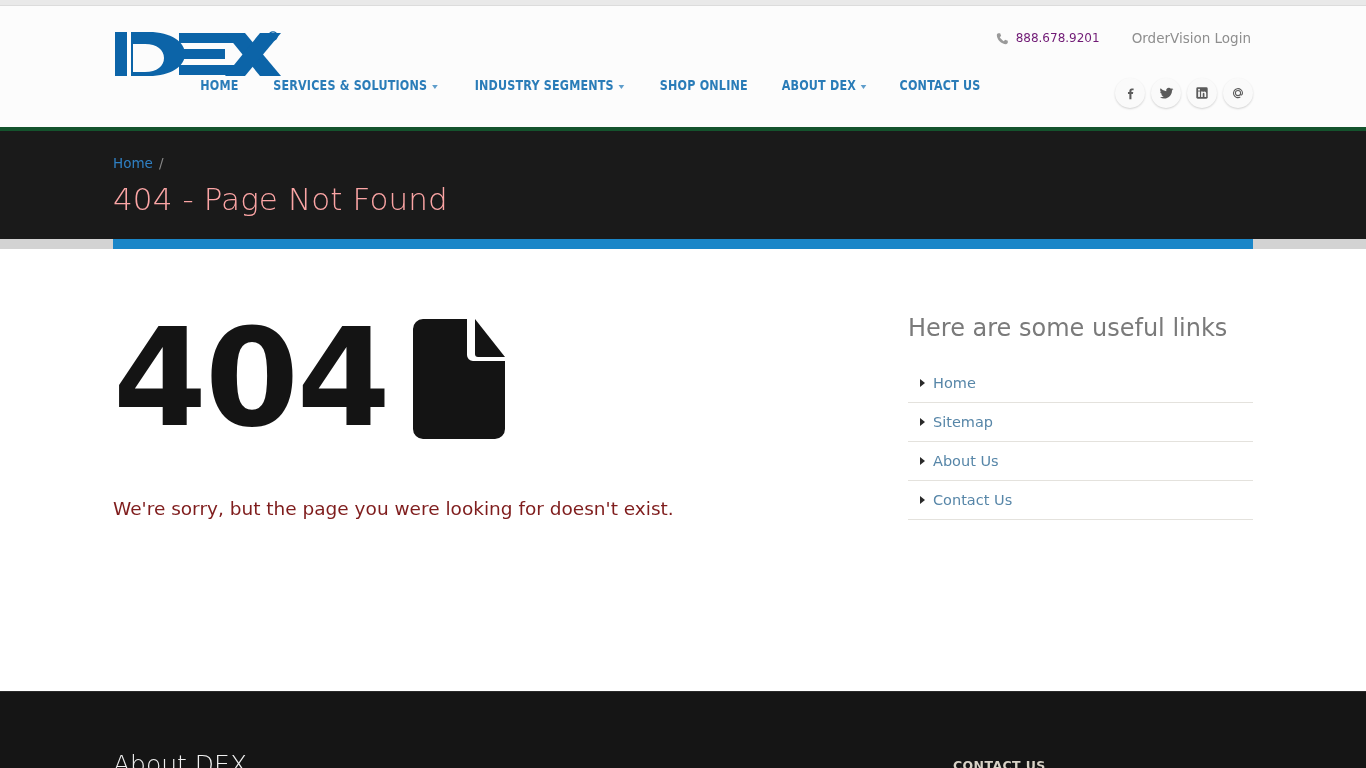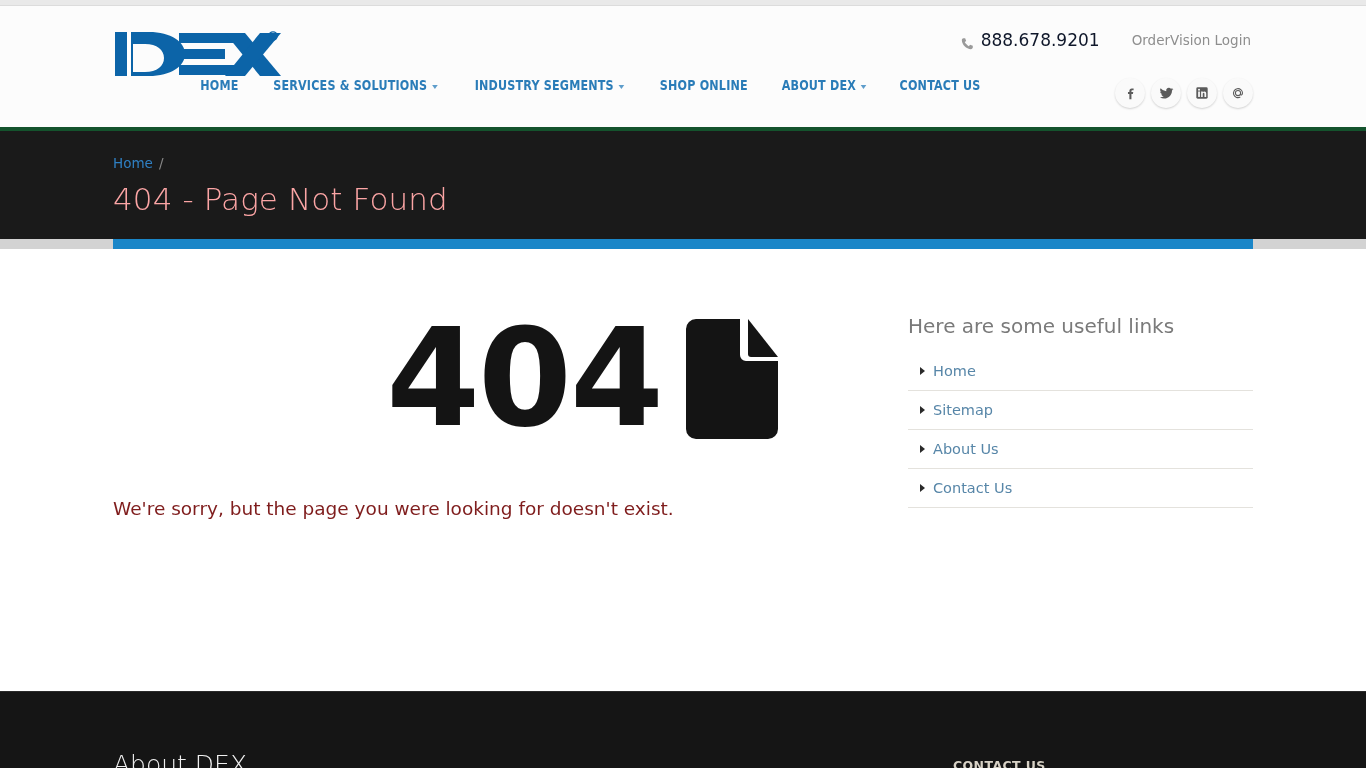--- a/index.html
+++ b/index.html
@@ -14,21 +14,21 @@
   .top-strip { height: 6px; background: #e9e9e9; border-bottom: 1px solid #dcdcdc; }
 
   
   .header { position: relative; height: 121px; background: #fcfcfc; }
   .header-inner { width: 1140px; margin: 0 auto; position: relative; height: 100%; }
 
   .logo { position: absolute; left: 0; top: 18px; width: 175px; height: 60px; }
   .logo svg { display: block; }
 
   .utility { position: absolute; right: 2px; top: 24px; display: flex; align-items: center; gap: 32px; }
-  .utility-phone { display: flex; align-items: center; gap: 7px; color: #0f172a; font-size: 17px; }
+  .utility-phone { display: flex; align-items: center; gap: 7px; color: #701a75; font-size: 12px; }
   .utility-phone .ph { width: 13px; height: 13px; color: #9a9a9a; display: inline-block; }
   .utility-link { color: #8e8e8e; font-size: 13.5px; text-decoration: none; text-align: center; }
 
   .nav { position: absolute; right: 256px; top: 72px; display: flex; align-items: center; gap: 0; }
   .nav-item {
     color: #2a7cb8; font-size: 13.2px; font-weight: bold; letter-spacing: .2px;
     text-decoration: none; padding: 0 14px; display: flex; align-items: center; gap: 5px;
     white-space: nowrap; font-stretch: condensed; transform: scaleX(.94); transform-origin: center;
   }
   .caret { width: 0; height: 0; border-left: 3.5px solid transparent; border-right: 3.5px solid transparent;
@@ -52,27 +52,27 @@
   .page-title { color: #fca5a5; font-size: 31px; font-weight: 300; margin-top: 10px; letter-spacing: .1px; }
 
   .accent-wrap { height: 10px; background: #d3d3d3; position: relative; }
   .accent-wrap .bar { position: absolute; left: 113px; width: 1140px; top: 0; bottom: 0; background: #1a86c8; }
 
   
   .main { background: #fff; height: 442px; }
   .main-inner { width: 1140px; margin: 0 auto; display: flex; padding-top: 62px; }
 
   .col-left { width: 665px; }
-  .err-graphic { display: flex; align-items: center; justify-content: flex-end; gap: 16px; margin-top: 0; }
+  .err-graphic { display: flex; align-items: center; justify-content: flex-start; gap: 16px; margin-top: 0; }
   .err-num { font-size: 135px; font-weight: bold; color: #141414; line-height: 1; letter-spacing: -2px; }
   .doc-icon { width: 100px; height: 120px; }
   .err-msg { text-align: left; color: #7f1d1d; font-size: 18.5px; margin-top: 52px; }
 
   .col-right { width: 475px; padding-left: 130px; padding-top: 3px; }
-  .links-title { color: #7a7a7a; font-size: 20px; font-weight: 400; margin-bottom: 14px; }
+  .links-title { color: #7a7a7a; font-size: 24px; font-weight: 400; margin-bottom: 22px; }
   .link-row { border-bottom: 1px solid #e4e2dd; padding: 9px 0 10px 12px; }
   .link-row a { color: #5786a8; font-size: 14.5px; text-decoration: none; }
   .tri { width: 0; height: 0; border-top: 4px solid transparent; border-bottom: 4px solid transparent;
          border-left: 5px solid #2a2a2a; display: inline-block; margin-right: 8px; vertical-align: 1px; }
 
   
   .footer { background: #151515; border-top: 1px solid #2a2a2a; height: 87px; }
   .footer-inner { width: 1140px; margin: 0 auto; display: flex; justify-content: space-between; padding-top: 58px; }
   .f-about { color: #f0f0f0; font-size: 25px; font-weight: 300; }
   .f-right { width: 300px; padding-top: 8px; }

